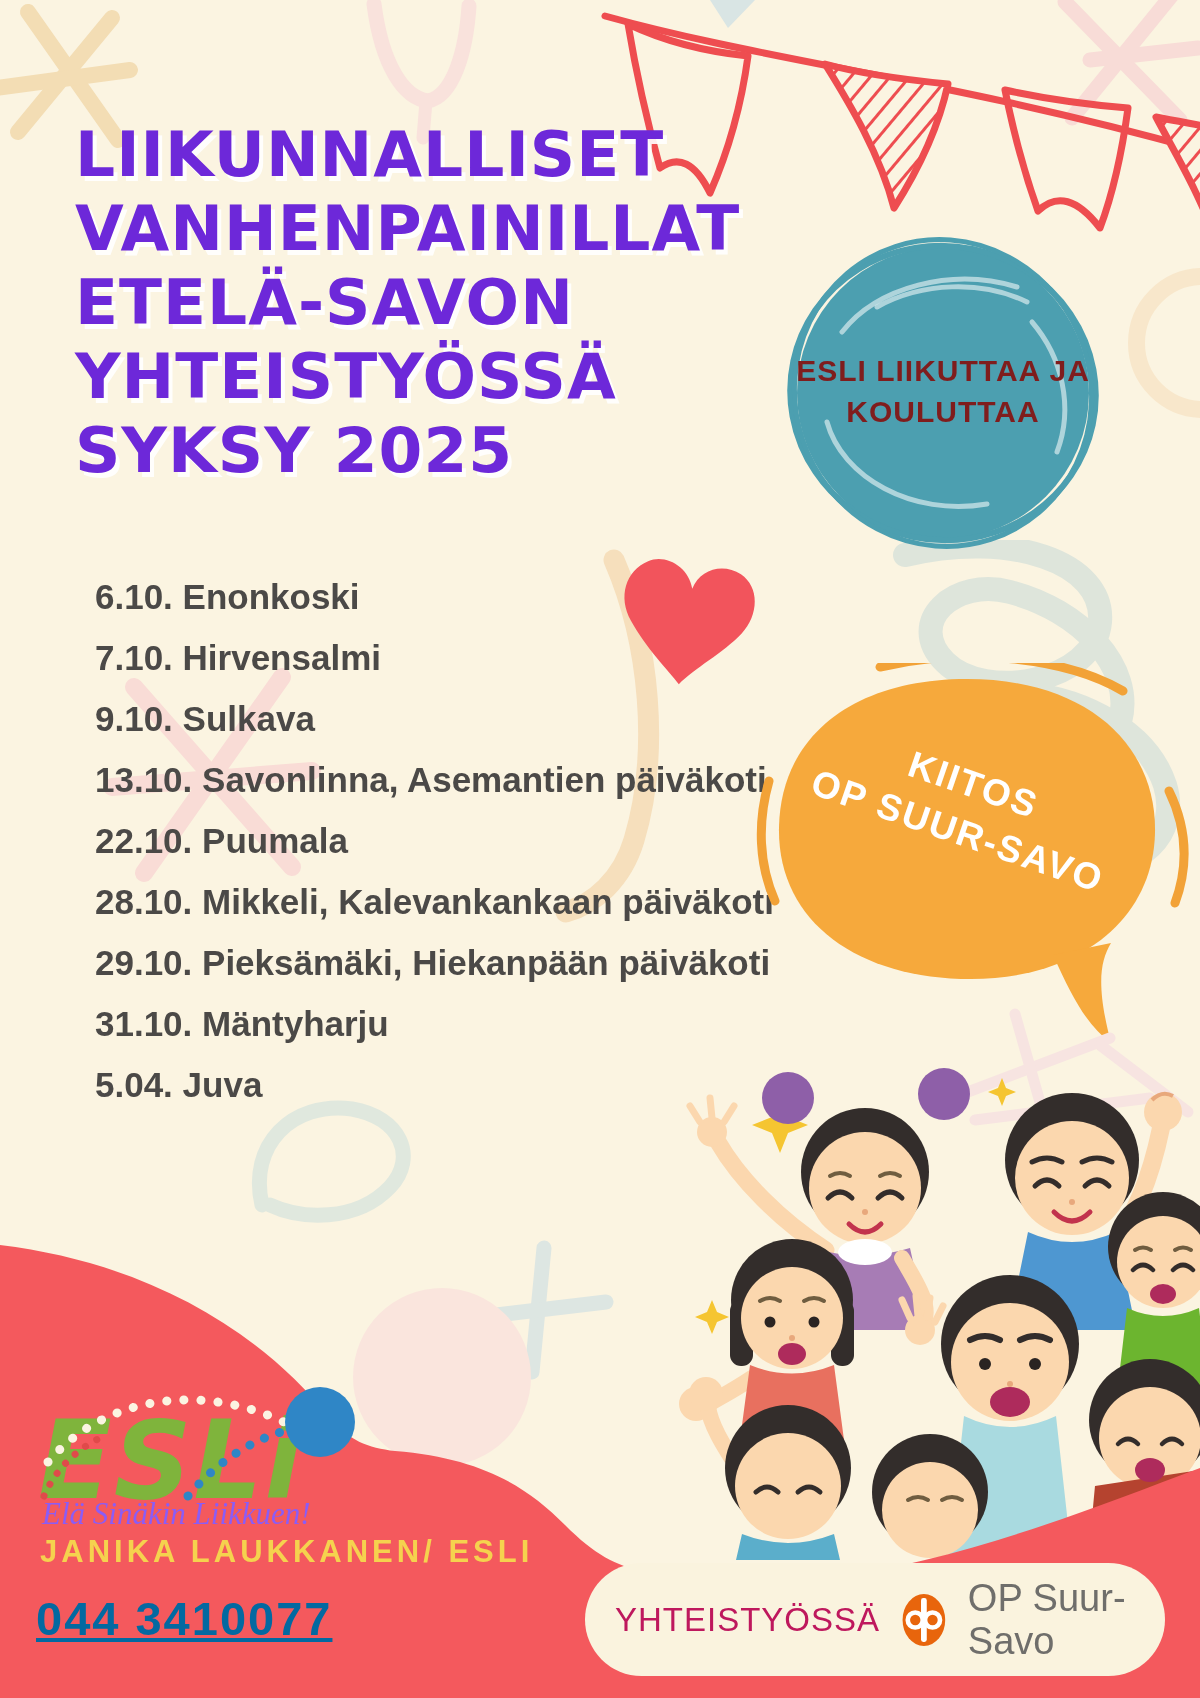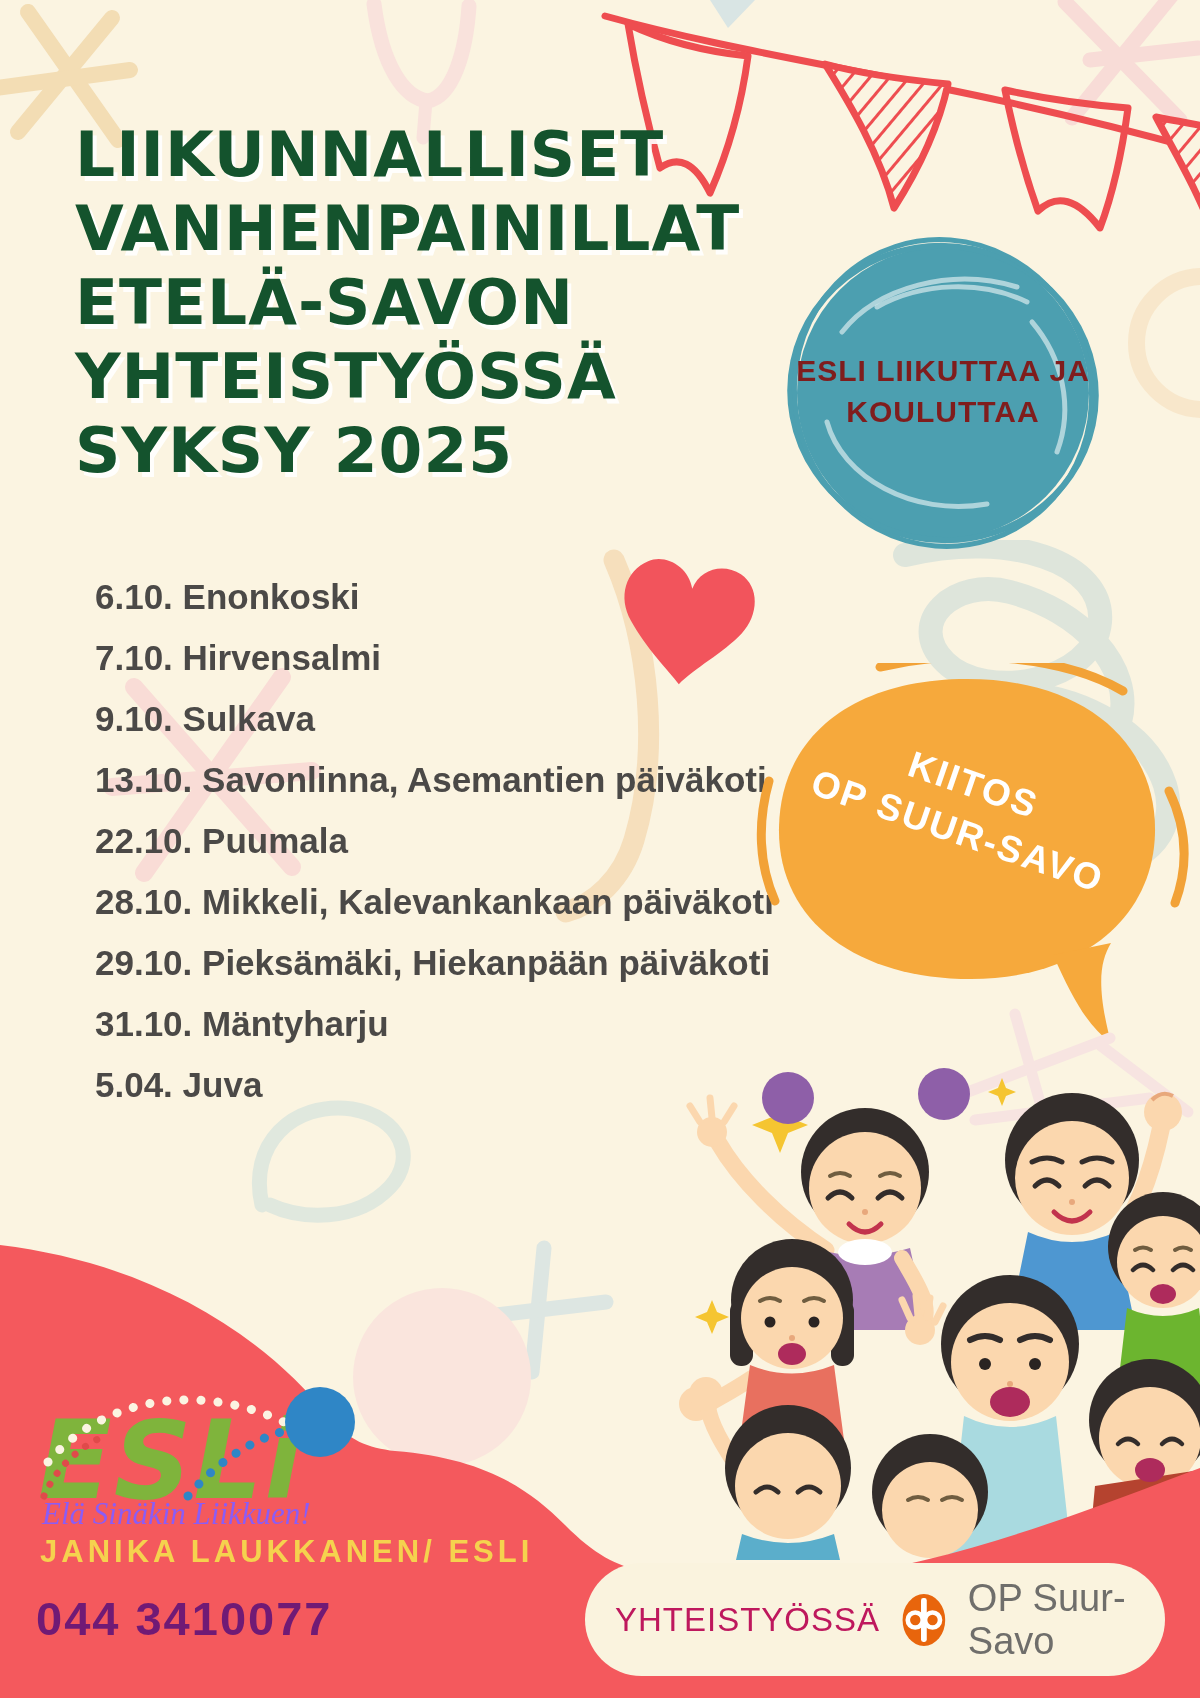--- a/index.html
+++ b/index.html
@@ -7,21 +7,21 @@
     position:relative; width:1200px; height:1698px; overflow:hidden;
     background:#FBF4E1; font-family:"Liberation Sans",sans-serif;
   }
   #poster *{box-sizing:border-box;}
   .abs{position:absolute;}
 
   
   .title{ left:75px; top:118px; width:820px;
     font-family:"DejaVu Sans",sans-serif; font-weight:900;
     font-size:63px; line-height:74px; letter-spacing:1px;
-    color:#14532d; text-shadow:4px 5px 0 rgba(255,255,255,.9);
+    color:#6d28d9; text-shadow:4px 5px 0 rgba(255,255,255,.9);
   }
 
   
   .badge{ left:782px; top:232px; width:322px; height:322px; }
   .badge-text{ position:absolute; left:0; top:50%; transform:translateY(-52%);
     width:100%; text-align:center; color:#7f1d1d; font-weight:bold;
     font-size:30px; line-height:41px; letter-spacing:1px;}
 
   
   .schedule{ left:95px; top:577px; width:920px; }
@@ -36,21 +36,21 @@
 
   
   .pink-circle{ left:353px; top:1288px; width:178px; height:178px;
     border-radius:50%; background:#FAE5DD;}
   .esli-logo{ left:36px; top:1386px; width:336px; height:132px;text-align:right;}
   .tagline{ left:42px; top:1496px; font-family:Liberation Serif, serif;
     font-style:italic; font-size:31px; color:#8b5cf6;}
   .contact-name{ left:40px; top:1534px; font-size:31px; font-weight:bold;
     letter-spacing:4px; color:#F5D24E;}
   .contact-phone{ left:36px; top:1591px; font-size:47px; font-weight:bold;
-    color:#701a75; letter-spacing:2px;}
+    color:#0369a1; letter-spacing:2px;text-decoration:underline;}
 
   .pill{ left:585px; top:1563px; width:580px; height:113px;
     background:#FAF3DE; border-radius:60px; display:flex; align-items:center;
     justify-content:center; gap:22px; padding:0 30px;}
   .pill-label{ font-size:33px; color:#be185d; letter-spacing:1px;}
   .pill-name{ font-size:38px; color:#6F6E6B;}
 
   svg{display:block;}
 </style>
 </head>

